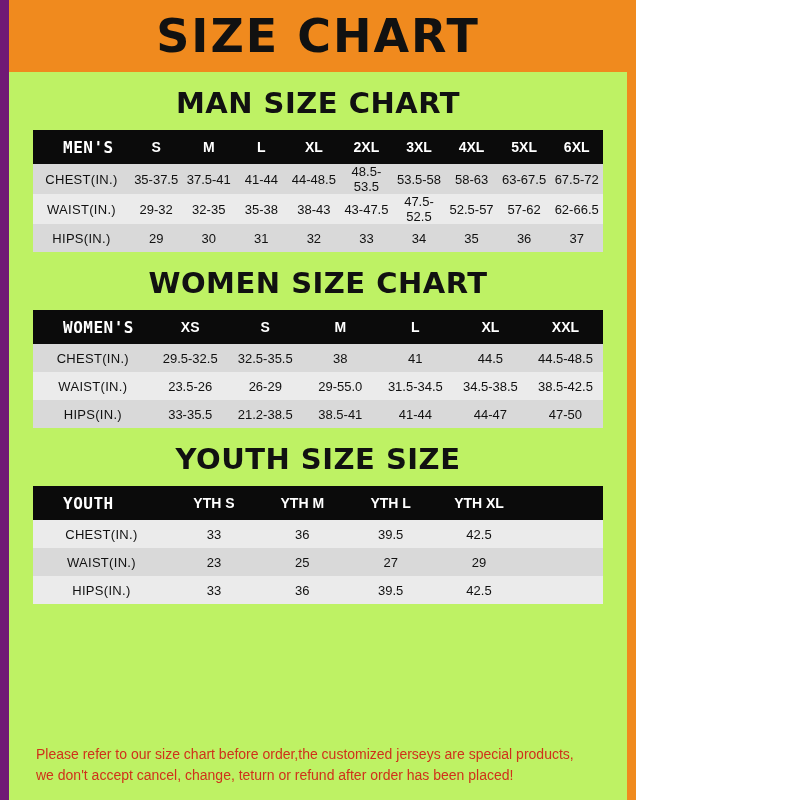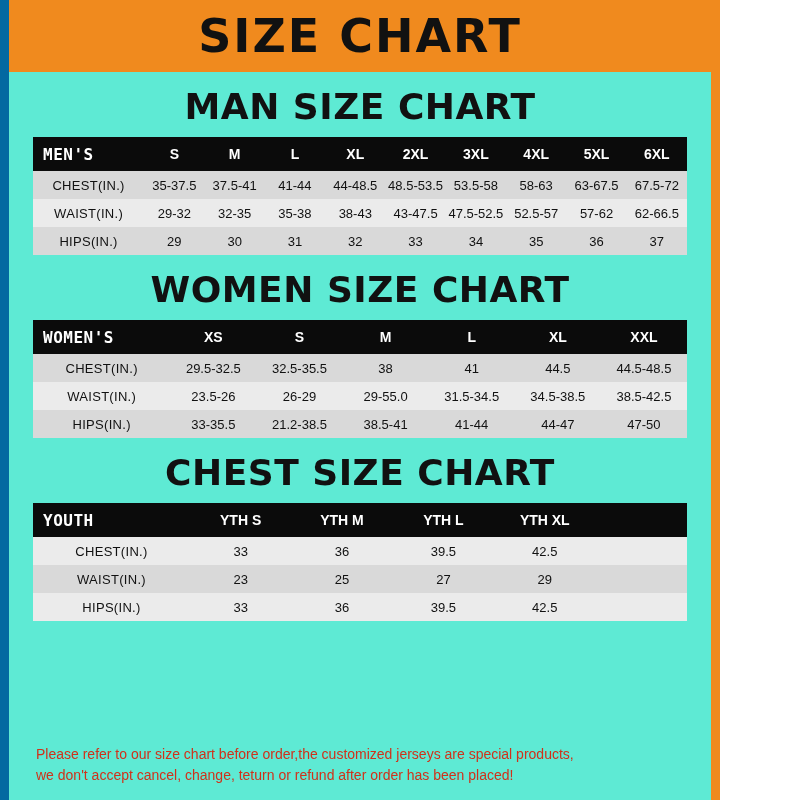--- a/index.html
+++ b/index.html
@@ -4,23 +4,23 @@
 <style>
   * { box-sizing: border-box; }
   html, body {
     margin: 0; padding: 0;
     width: 800px; height: 800px;
     background: #ffffff;
     font-family: "Liberation Sans", sans-serif;
   }
   #page {
     position: relative;
-    width: 720px; height: 800px;
-    background: #5eead4;
-    border-left: 9px solid #0369a1;
+    width: 636px; height: 800px;
+    background: #bef264;
+    border-left: 9px solid #701a75;
     border-right: 9px solid #f08a1e;
     overflow: hidden;
   }
   .header-band {
     background: #f08a1e;
     height: 72px;
     display: flex;
     align-items: center;
     justify-content: center;
     margin: 0 -9px;
@@ -33,21 +33,21 @@
     color: #111111;
     line-height: 1;
   }
   .section {
     padding: 0 24px;
   }
   .section-title {
     text-align: center;
     font-family: "DejaVu Sans", sans-serif;
     font-weight: bold;
-    font-size: 36px;
+    font-size: 29px;
     color: #111111;
     letter-spacing: 0.5px;
     margin: 14px 0 10px 0;
   }
   table.size {
     width: 100%;
     border-collapse: collapse;
     table-layout: fixed;
   }
   table.size td, table.size th {
@@ -60,21 +60,21 @@
   }
   table.size thead th {
     background: #0b0b0b;
     color: #ffffff;
     font-weight: bold;
     font-size: 14px;
     height: 34px;
   }
   table.size thead th.rowlabel {
     text-align: left;
-    padding-left: 10px;
+    padding-left: 30px;
     font-family: "DejaVu Sans Mono", monospace;
     font-size: 16px;
     letter-spacing: 0.5px;
   }
   table.size tbody tr.band-a td { background: #d9d9d9; }
   table.size tbody tr.band-b td { background: #ebebeb; }
   table.size tbody td.rowlabel {
     font-size: 13px;
     letter-spacing: 0.3px;
     text-align: center;
@@ -197,21 +197,21 @@
           <td>38.5-41</td>
           <td>41-44</td>
           <td>44-47</td>
           <td>47-50</td>
         </tr>
       </tbody>
     </table>
   </div>
 
   <div class="section">
-    <div class="section-title">CHEST SIZE CHART</div>
+    <div class="section-title">YOUTH SIZE SIZE</div>
     <table class="size">
       <thead>
         <tr>
           <th class="rowlabel" style="width:24%">YOUTH</th>
           <th>YTH S</th>
           <th>YTH M</th>
           <th>YTH L</th>
           <th>YTH XL</th>
           <th style="width:14%"></th>
         </tr>

